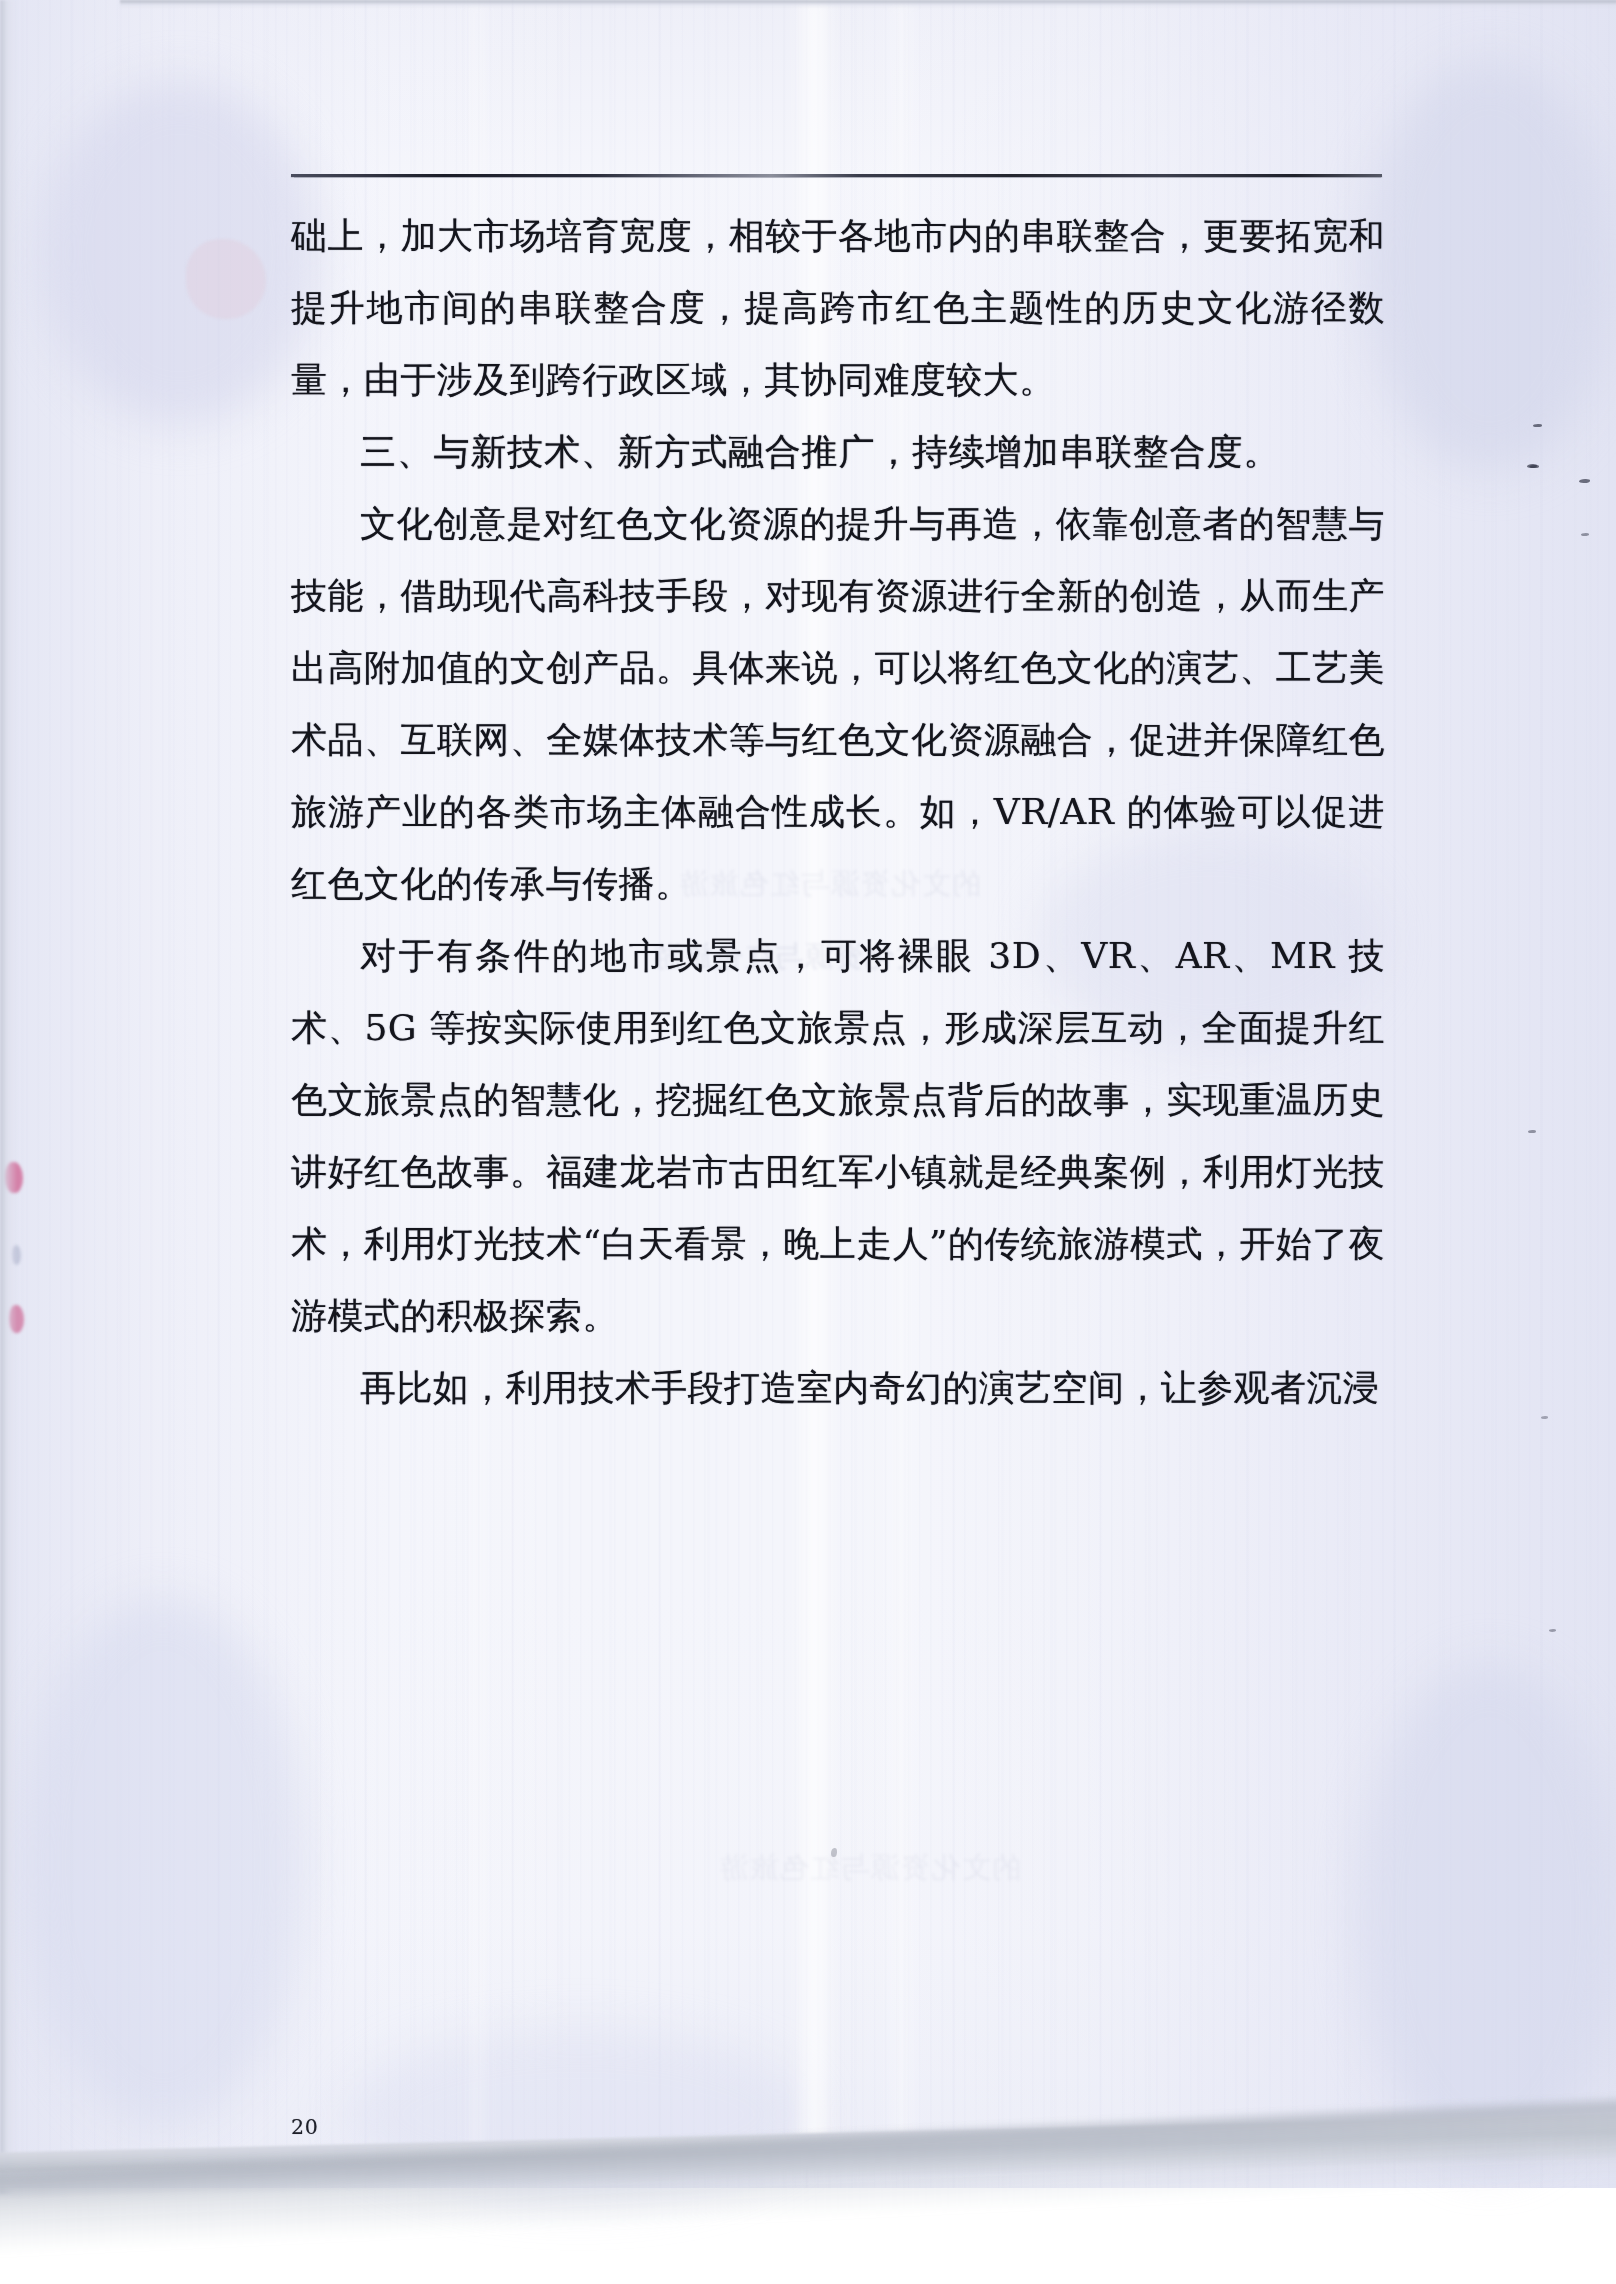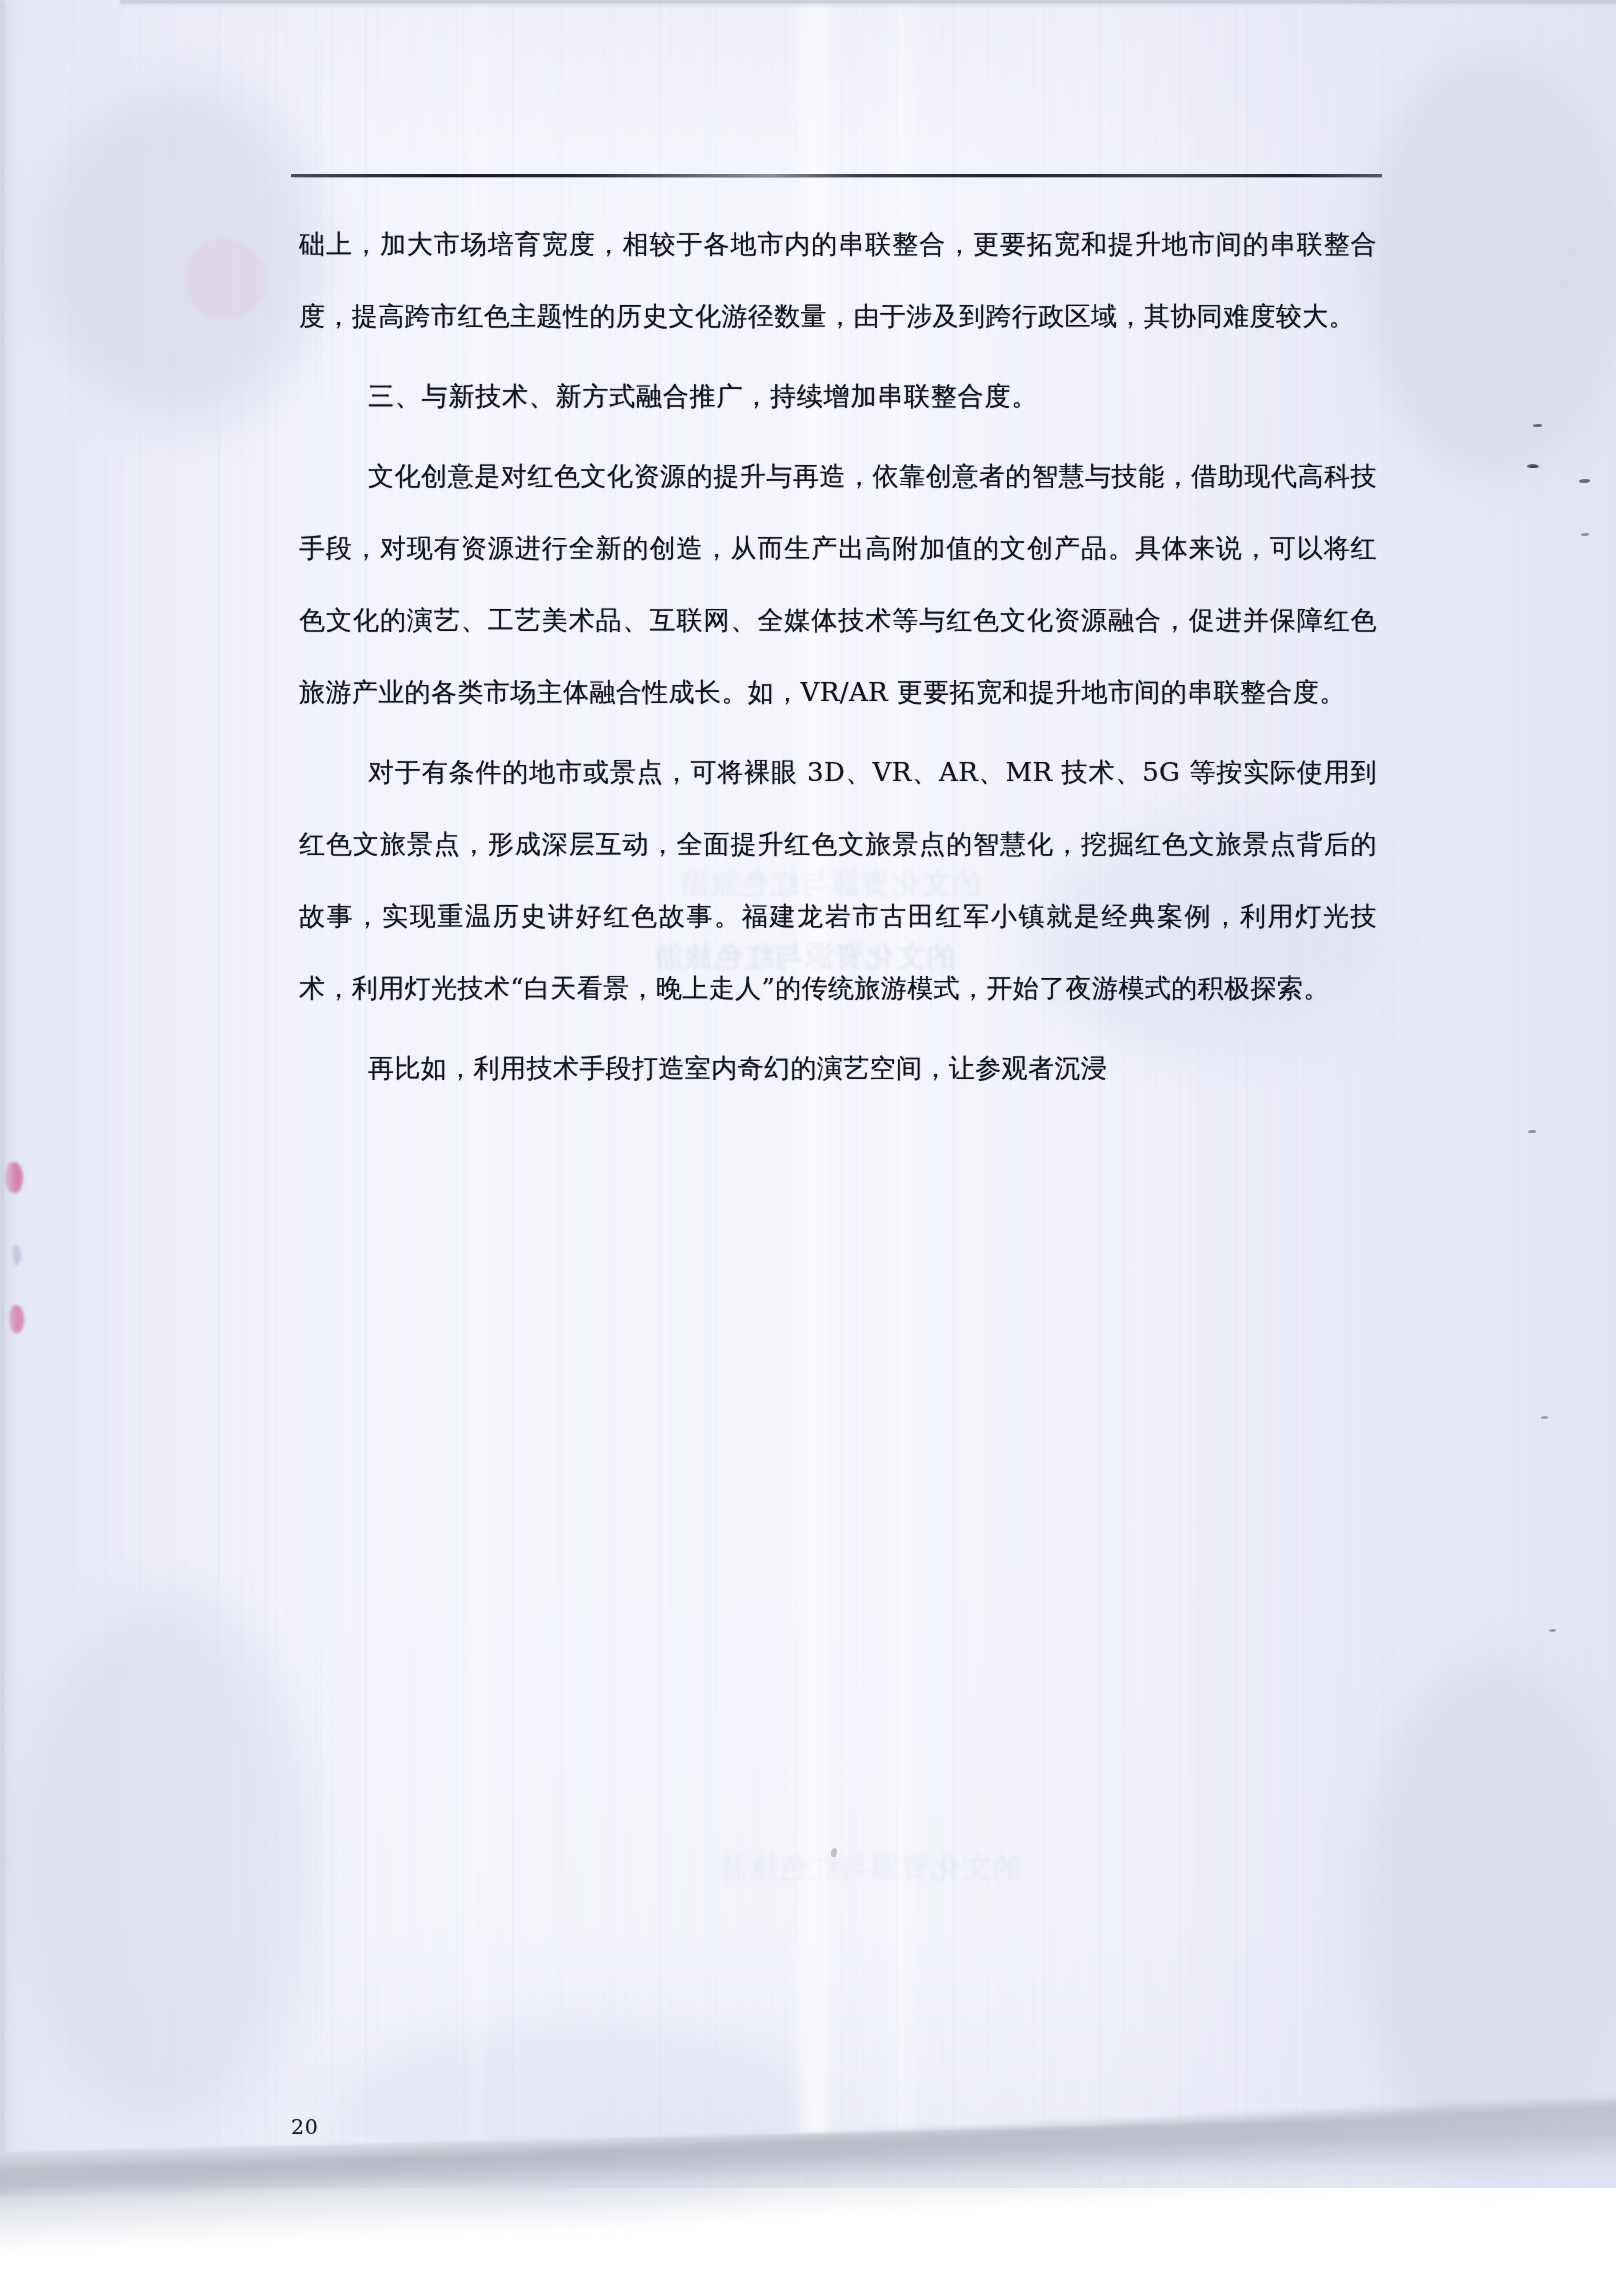--- a/index.html
+++ b/index.html
@@ -154,24 +154,24 @@
   }
 
   .body-text {
     position: absolute;
     left: 0;
     top: 100px;
     width: 1094px;
   }
 
   p.para, p.heading {
-    margin: 8px;
+    margin: 0;
     font-family: "DejaVu Serif", "Liberation Serif", serif;
     color: #14151c;
-    font-size: 26px;
+    font-size: 36px;
     line-height: 72px;
     text-align: justify;
     text-justify: inter-character;
     letter-spacing: 0.4px;
     text-indent: 0;
     
     text-shadow:
       0 0 0.8px rgba(40,42,56,0.55),
       0.4px 0.3px 1.2px rgba(90,93,112,0.30);
   }
@@ -278,21 +278,21 @@
     <div class="speck" style="left:1541px;top:1416px; width:6.6px;height:2.7px;opacity:.4;"></div>
     <div class="speck" style="left:831px;top:1848px; width:6px; height:9.3px;opacity:.28;"></div>
 
     <div class="content">
 
       <div class="header-rule"></div>
 
       <div class="body-text">
         <p class="para">础上，加大市场培育宽度，相较于各地市内的串联整合，更要拓宽和提升地市间的串联整合度，提高跨市红色主题性的历史文化游径数量，由于涉及到跨行政区域，其协同难度较大。</p>
         <p class="heading">三、与新技术、新方式融合推广，持续增加串联整合度。</p>
-        <p class="para indent">文化创意是对红色文化资源的提升与再造，依靠创意者的智慧与技能，借助现代高科技手段，对现有资源进行全新的创造，从而生产出高附加值的文创产品。具体来说，可以将红色文化的演艺、工艺美术品、互联网、全媒体技术等与红色文化资源融合，促进并保障红色旅游产业的各类市场主体融合性成长。如，VR/AR 更要拓宽和提升地市间的串联整合度。</p>
+        <p class="para indent">文化创意是对红色文化资源的提升与再造，依靠创意者的智慧与技能，借助现代高科技手段，对现有资源进行全新的创造，从而生产出高附加值的文创产品。具体来说，可以将红色文化的演艺、工艺美术品、互联网、全媒体技术等与红色文化资源融合，促进并保障红色旅游产业的各类市场主体融合性成长。如，VR/AR 的体验可以促进红色文化的传承与传播。</p>
         <p class="para indent">对于有条件的地市或景点，可将裸眼 3D、VR、AR、MR 技术、5G 等按实际使用到红色文旅景点，形成深层互动，全面提升红色文旅景点的智慧化，挖掘红色文旅景点背后的故事，实现重温历史讲好红色故事。福建龙岩市古田红军小镇就是经典案例，利用灯光技术，利用灯光技术“白天看景，晚上走人”的传统旅游模式，开始了夜游模式的积极探索。</p>
         <p class="para indent">再比如，利用技术手段打造室内奇幻的演艺空间，让参观者沉浸</p>
       </div>
 
       <div class="page-number">20</div>
 
     </div>
 
     <div class="sheet-left-edge"></div>
     <div class="sheet-top-edge"></div>

